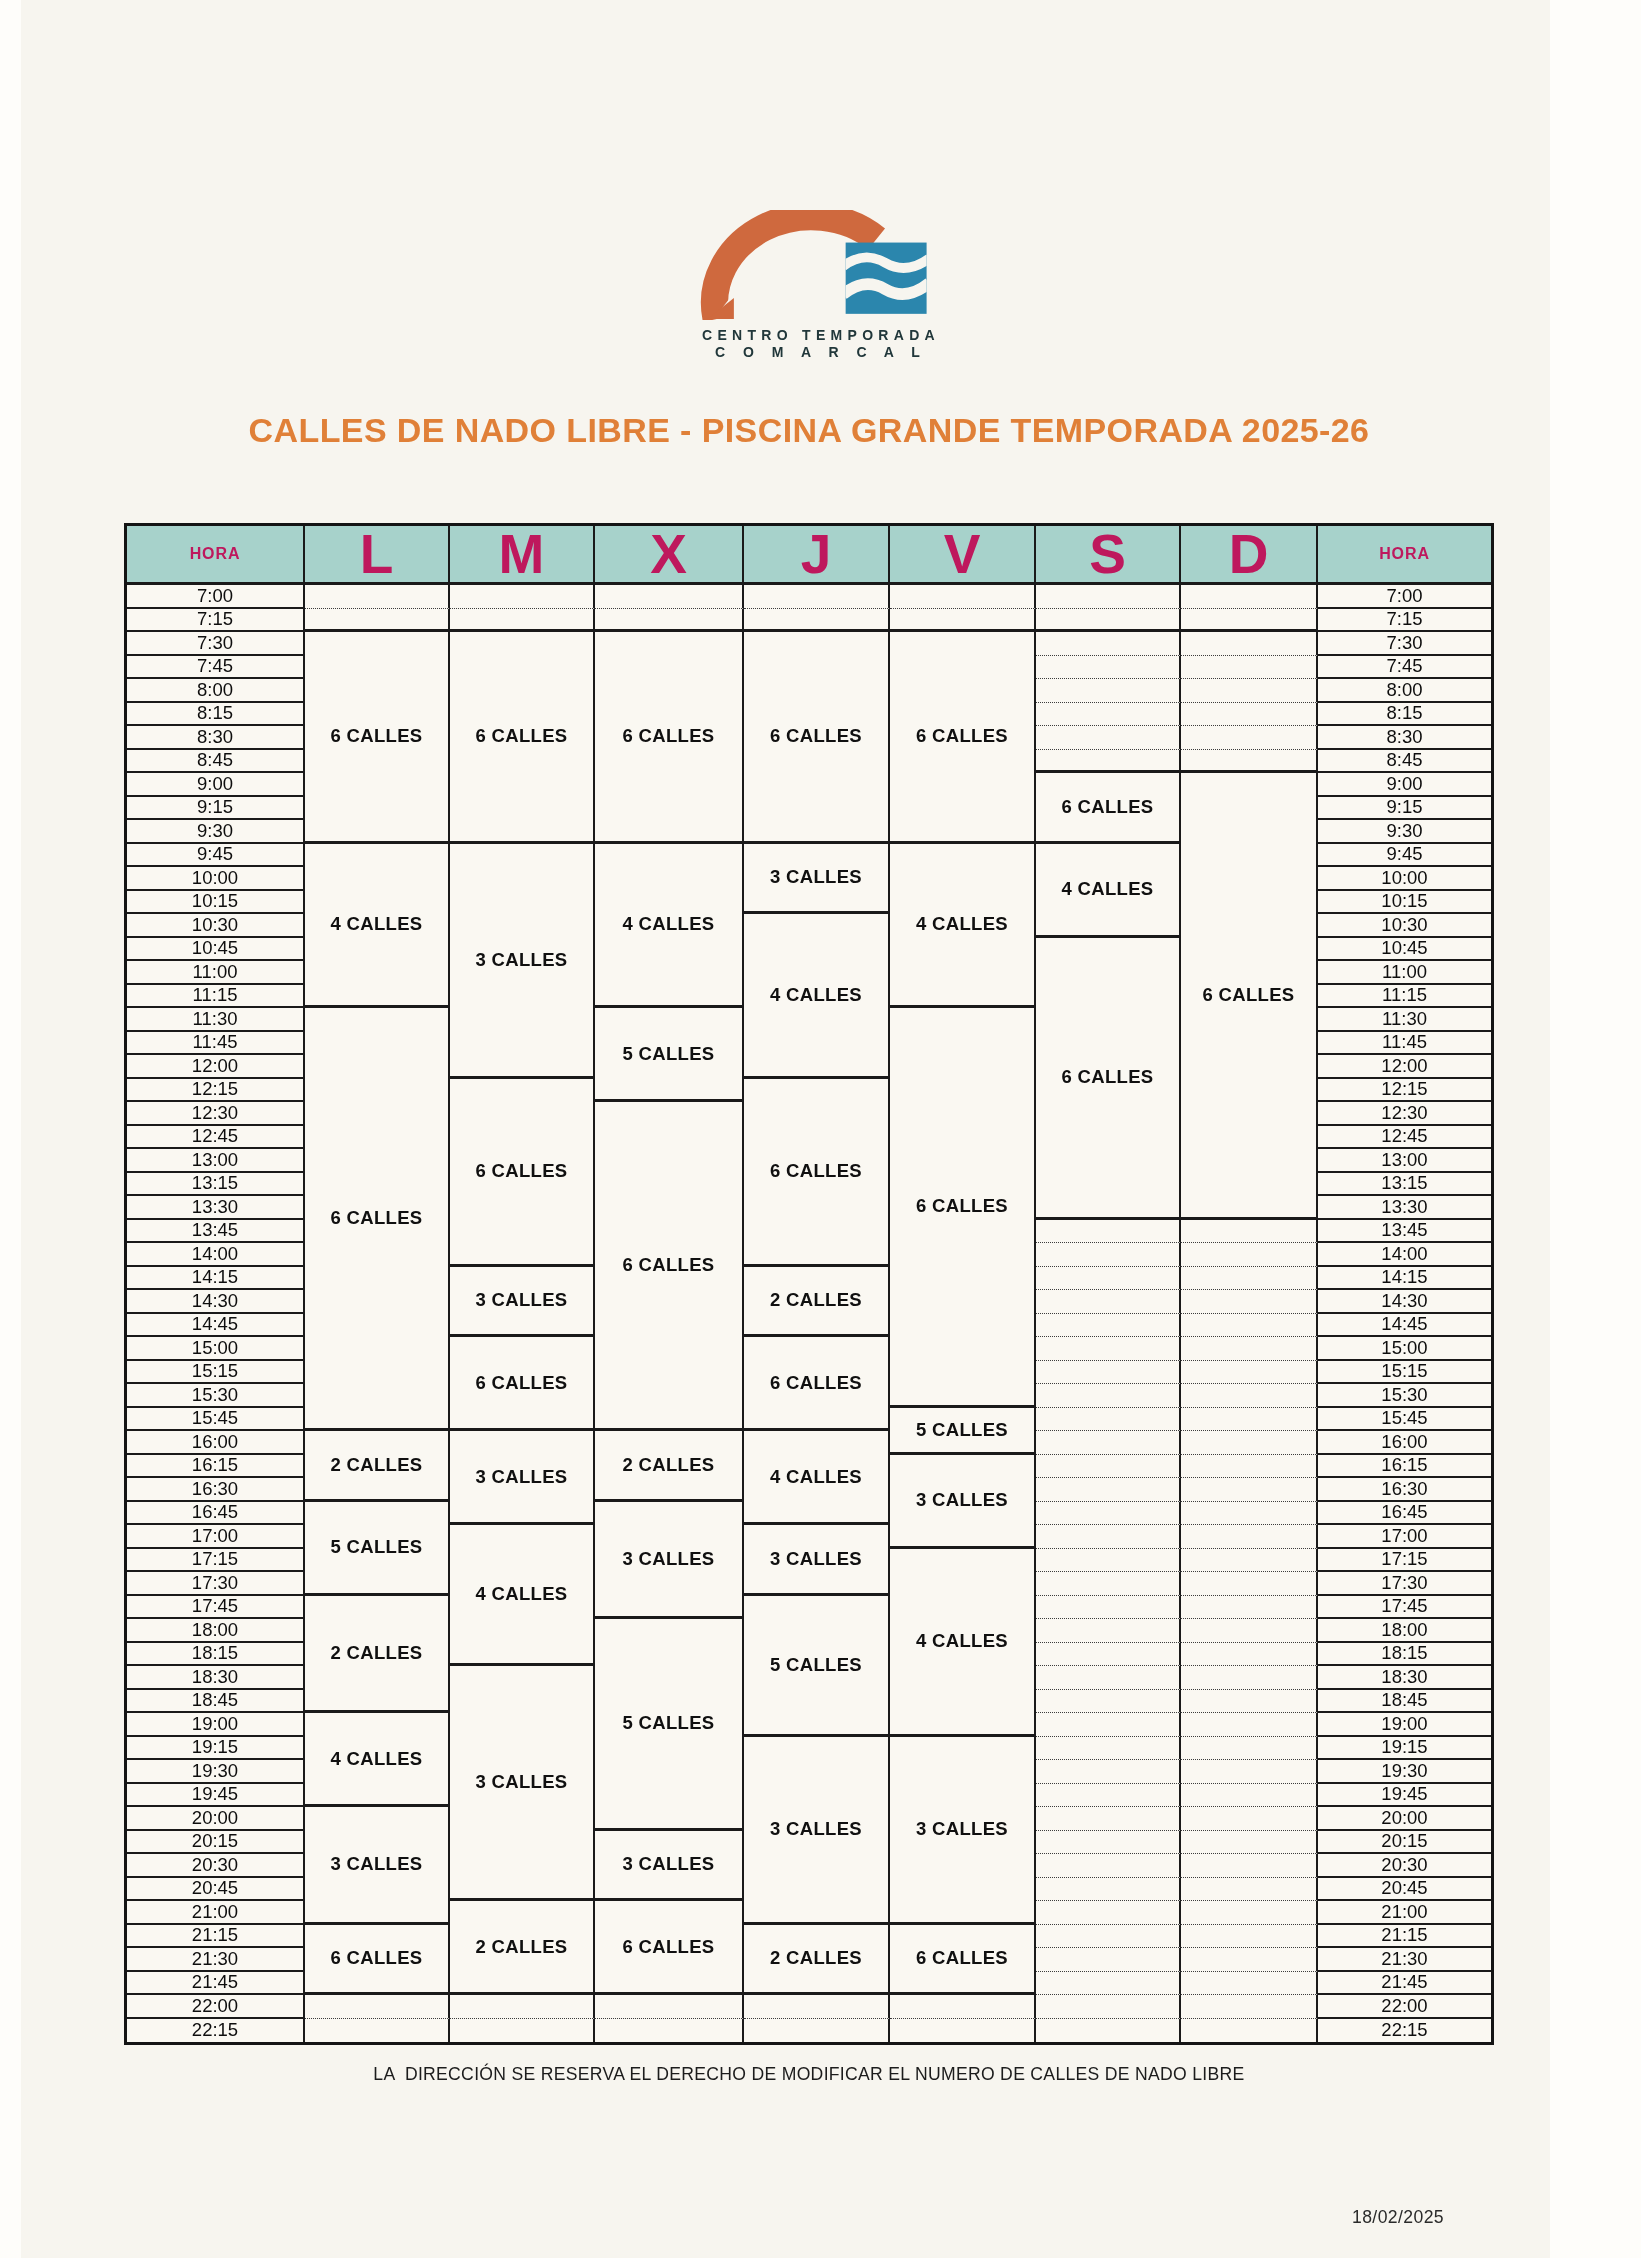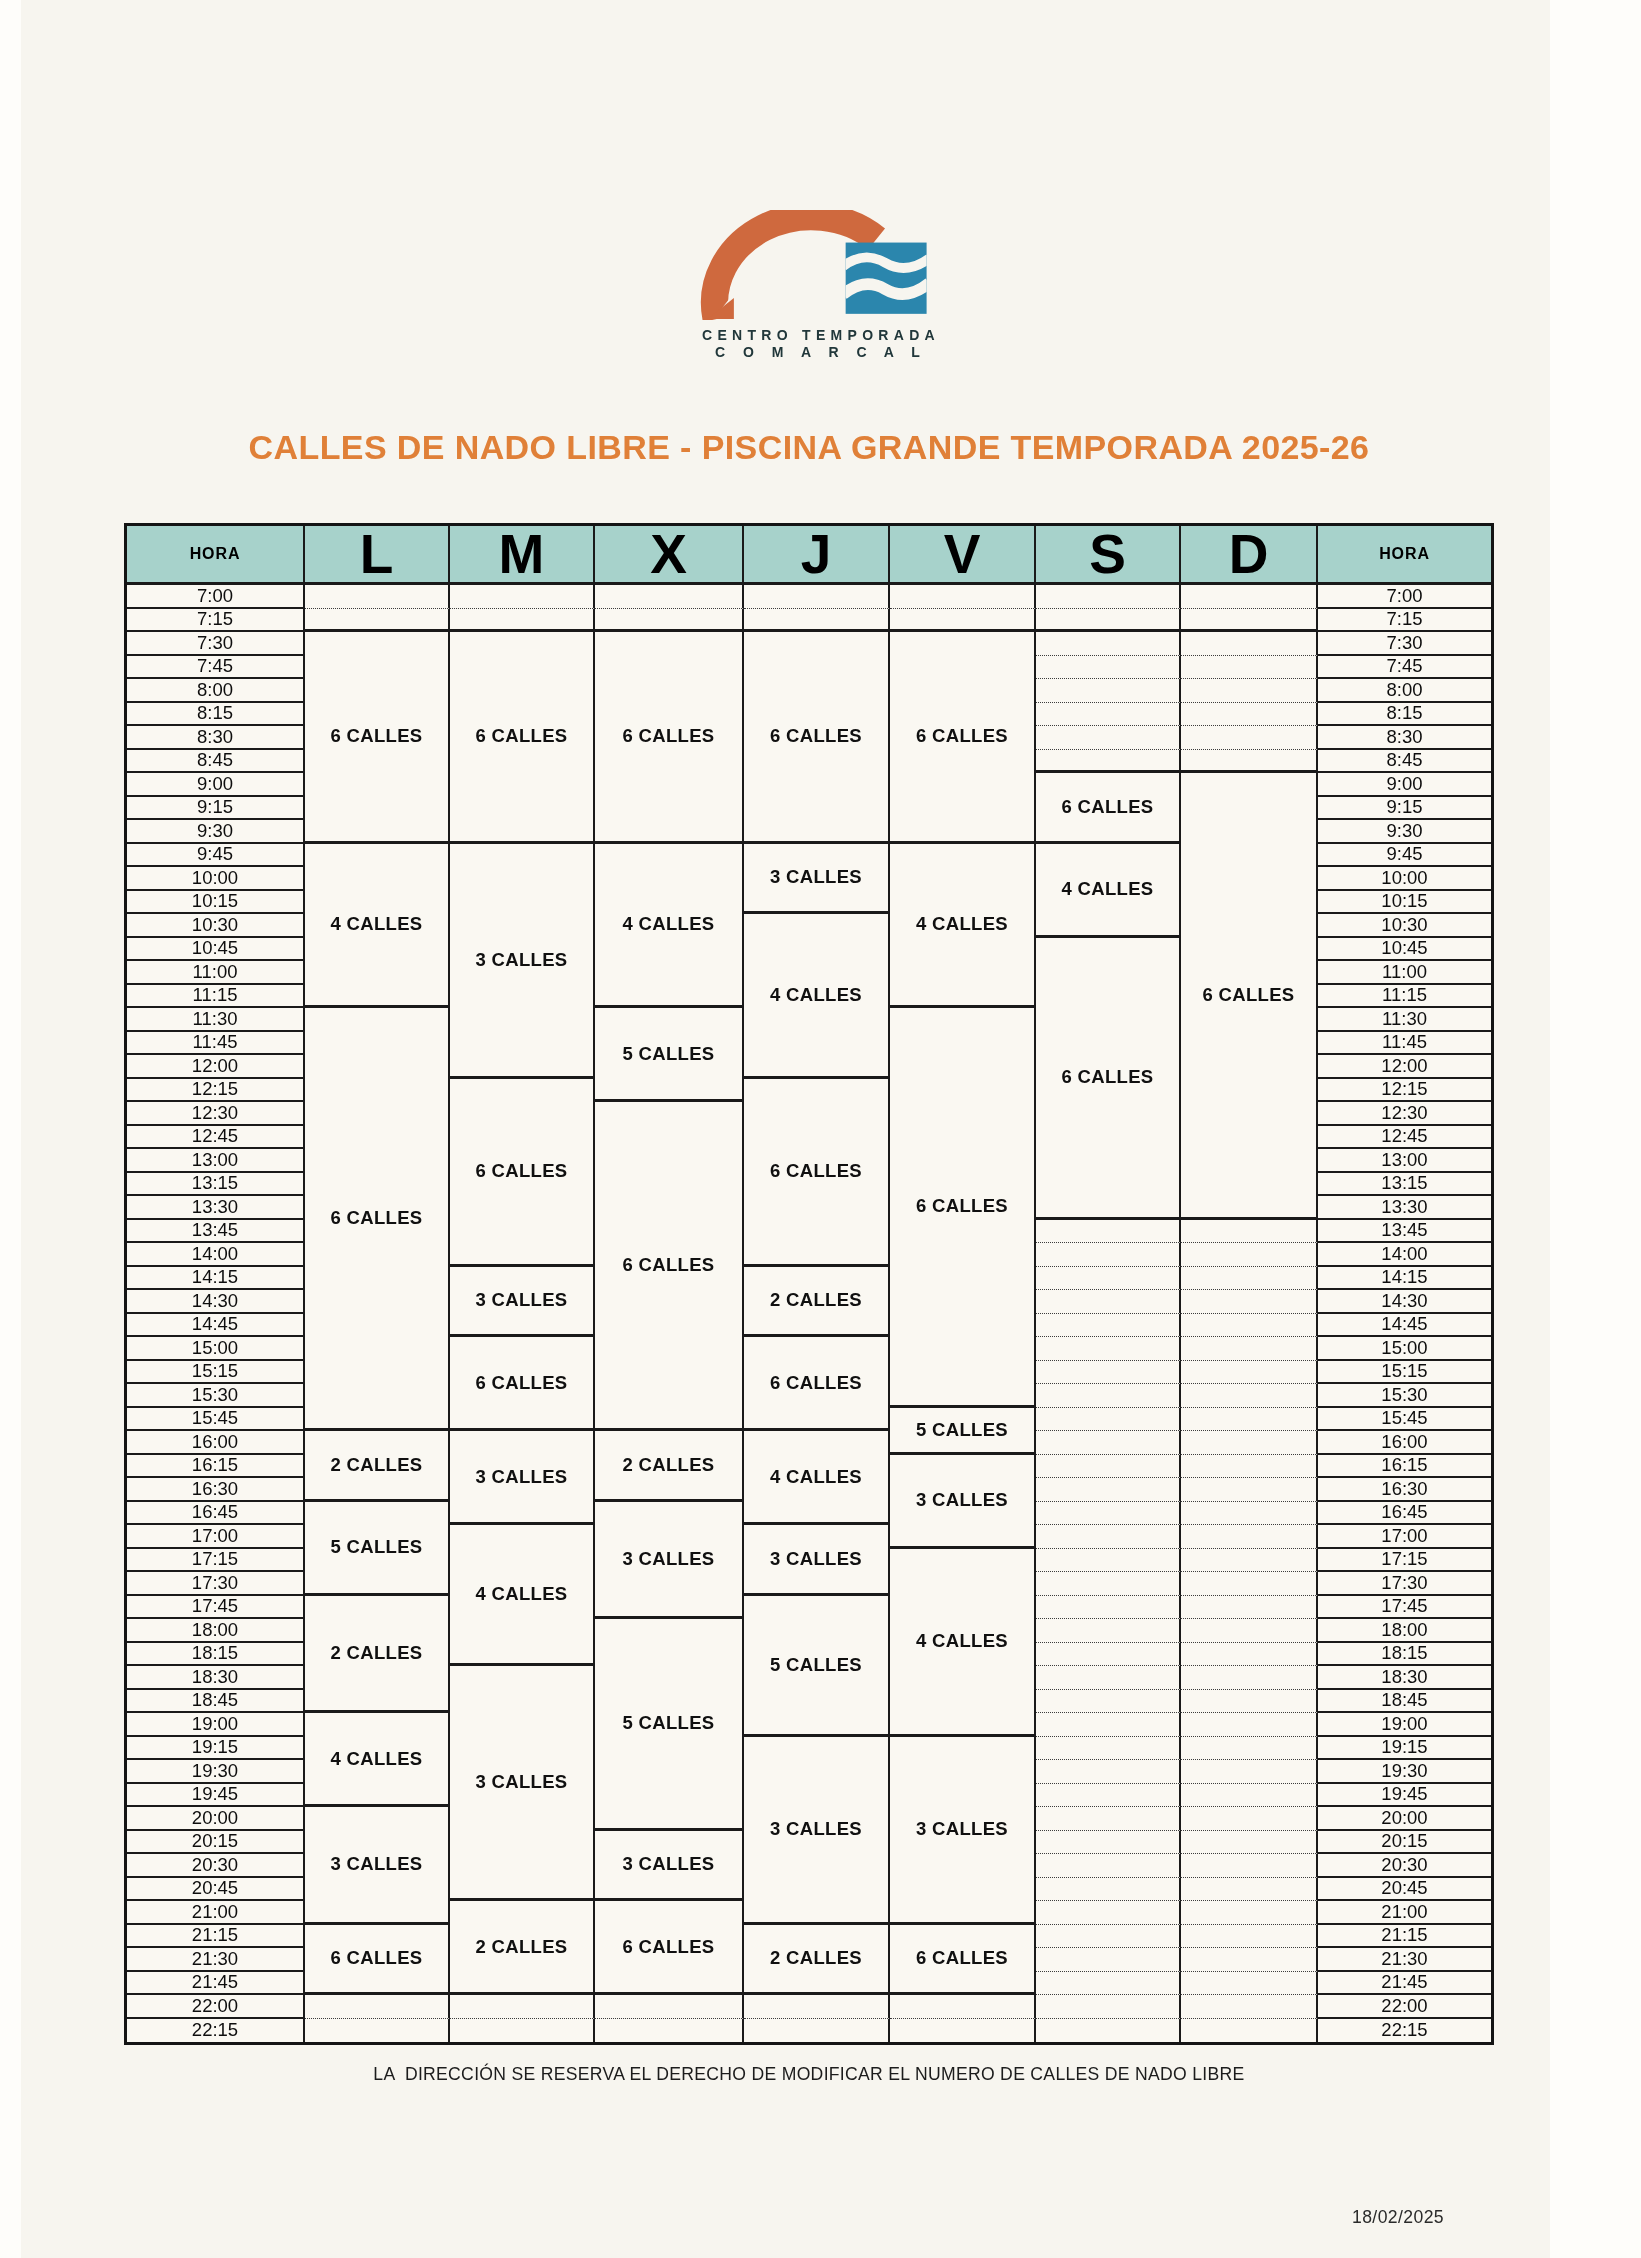--- a/index.html
+++ b/index.html
@@ -27,39 +27,39 @@
     position:absolute;left:700px;top:210px;width:242px;text-align:center;
   }
   .logo-line1{
     margin-top:3.5px;font-size:14px;font-weight:700;letter-spacing:5.3px;color:#21373a;white-space:nowrap;
   }
   .logo-line2{
     margin-top:1.8px;font-size:14px;font-weight:700;letter-spacing:7px;color:#21373a;white-space:nowrap;
   }
 
   .page-title{
-    position:absolute;left:124px;top:428px;width:1370px;
+    position:absolute;left:124px;top:411px;width:1370px;
     text-align:center;font-size:34px;font-weight:700;letter-spacing:0.4px;
     color:var(--title-color);white-space:nowrap;
   }
 
   #schedule{
     position:absolute;left:124px;top:523px;
     display:grid;
     grid-template-columns:178px 145px 145px 149px 146px 146px 145px 137px 173px;
     grid-template-rows:59px repeat(62,23.5px);
     border:3.5px solid #141414;
     background:#faf8f2;
   }
   .hcell{
     background:var(--header-bg);
     border-right:2.6px solid var(--ink);
     border-bottom:3.5px solid var(--ink);
     display:flex;align-items:center;justify-content:center;
-    color:#000000;
+    color:#be185d;
   }
   .hcell.hora{font-size:16px;font-weight:700;letter-spacing:0.9px;}
   .hcell.day{font-size:55px;font-weight:700;line-height:1;}
   .noR{border-right:none !important;}
   .tcell{
     border-right:2.6px solid var(--ink);
     border-bottom:2.6px solid var(--ink);
     display:flex;align-items:center;justify-content:center;
     font-size:18.5px;color:#0e0e0e;
   }

